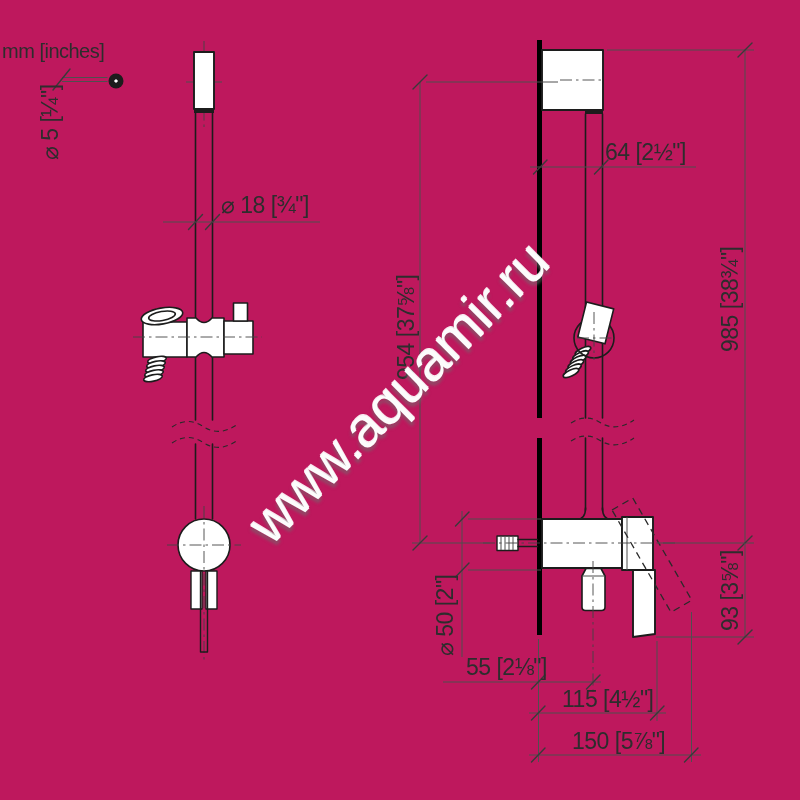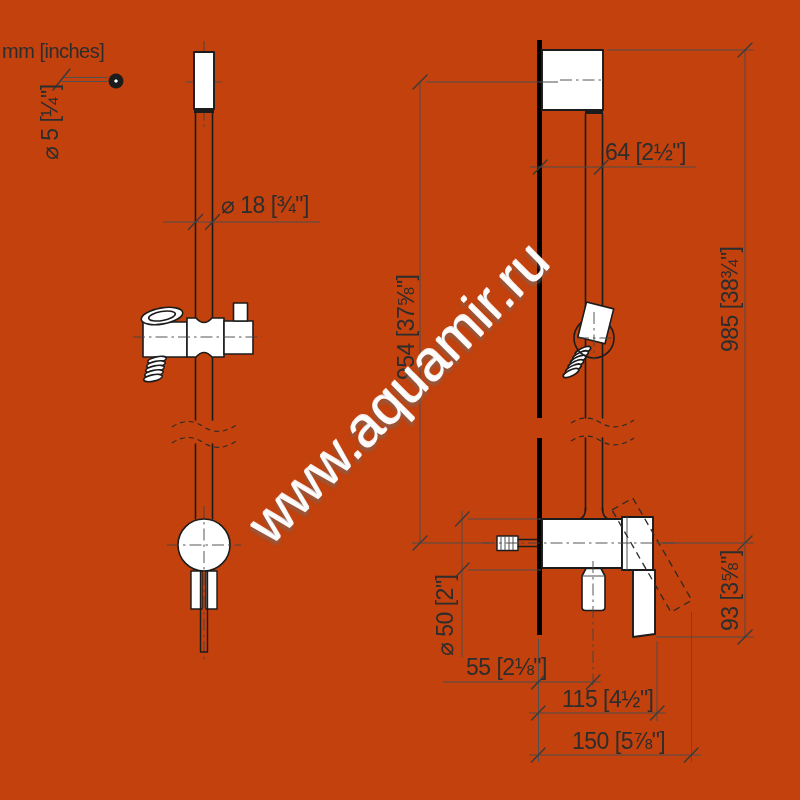--- a/index.html
+++ b/index.html
@@ -1,16 +1,16 @@
 <!DOCTYPE html>
 <html><head>
 <meta charset="utf-8">
 <style>
   html,body{margin:0;padding:0;background:#fff;}
-  #canvas{position:relative;width:800px;height:800px;background:#c2410c;overflow:hidden;
+  #canvas{position:relative;width:800px;height:800px;background:#be185d;overflow:hidden;
           font-family:"Liberation Sans","DejaVu Sans",sans-serif;}
   svg text{font-family:"Liberation Sans","DejaVu Sans",sans-serif;font-size:23px;
            fill:#2d2d2d;letter-spacing:-0.5px;}
   svg text.units{font-size:20px;}
   .outline{fill:none;stroke:#1c1c1c;stroke-width:1.6;stroke-linejoin:round;stroke-linecap:round;}
   .outline2{fill:none;stroke:#1c1c1c;stroke-width:1.9;stroke-linejoin:round;}
   .fw{fill:#ffffff;}
   .solidfill{fill:#1c1c1c;stroke:none;}
   .thin{fill:none;stroke:#4f4f4f;stroke-width:1;}
   .tick{fill:none;stroke:#3a3a3a;stroke-width:1.4;stroke-linecap:round;}

